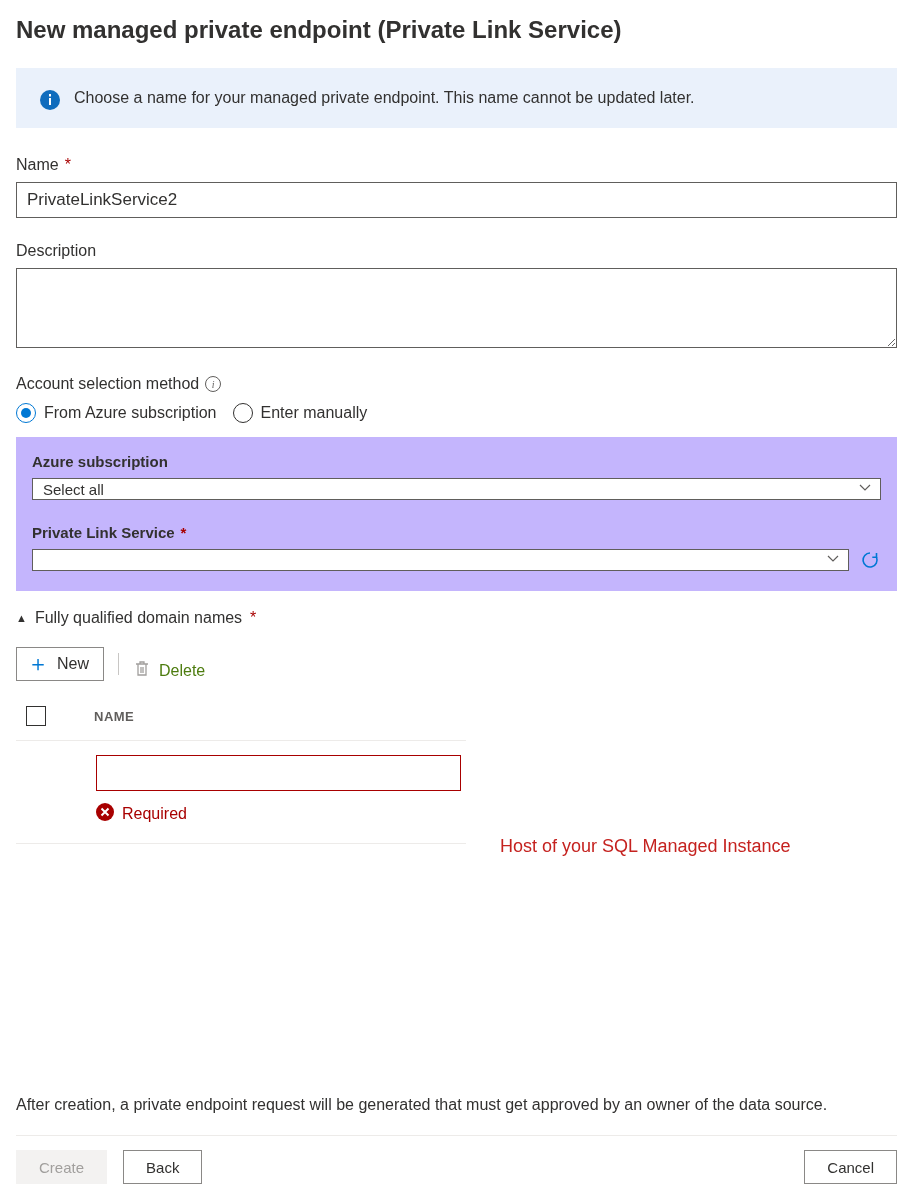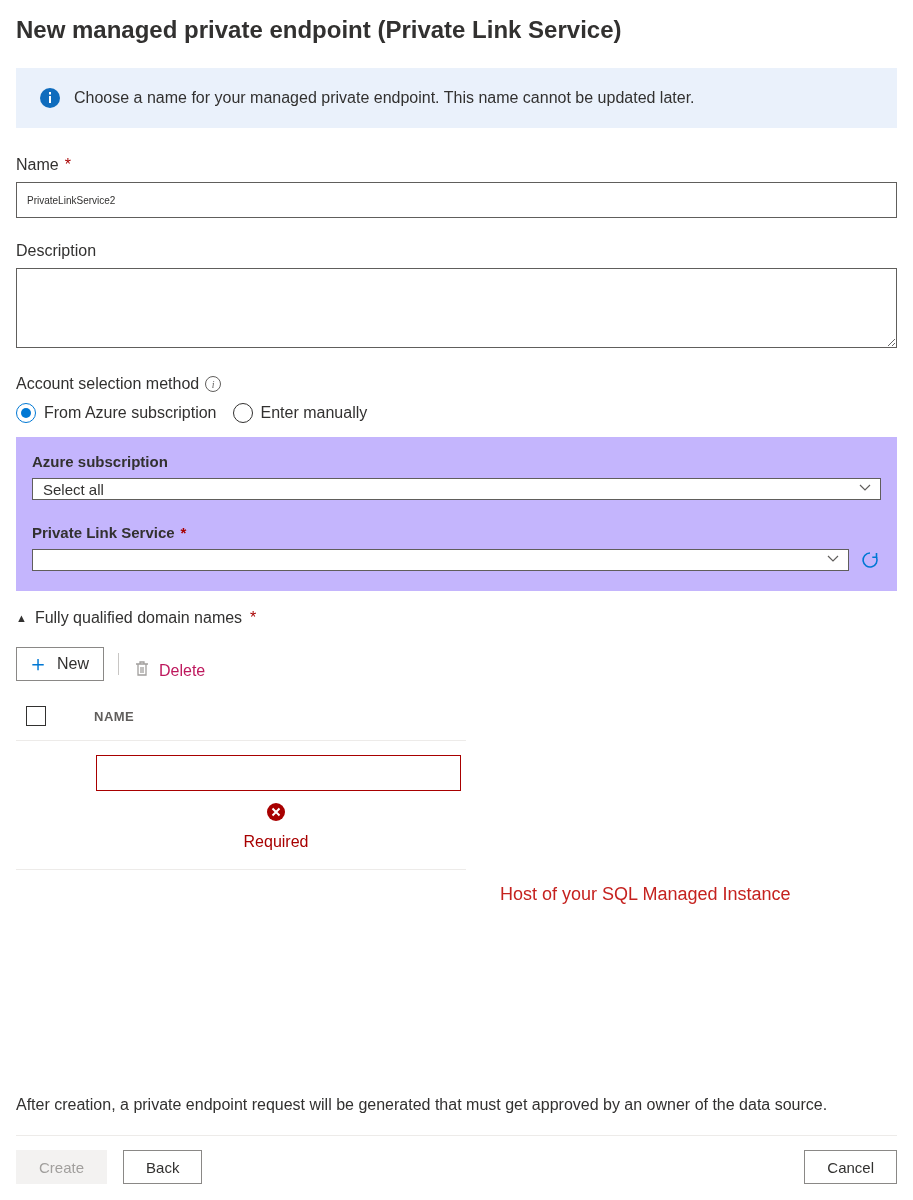--- a/index.html
+++ b/index.html
@@ -17,21 +17,21 @@
     font-size: 24px;
     font-weight: 600;
     margin: 0 0 24px 0;
     color: #323130;
   }
   .info-box {
     background: #eaf1fb;
     padding: 18px 24px 18px 24px;
     display: flex;
     gap: 14px;
-    align-items: flex-start;
+    align-items: flex-end;
     margin-bottom: 28px;
   }
   .info-icon {
     flex: 0 0 auto;
     width: 20px;
     height: 20px;
     margin-top: 2px;
   }
   .info-text {
     font-size: 16px;
@@ -46,21 +46,21 @@
     display: flex;
     align-items: center;
     gap: 6px;
   }
   .req { color: #a80000; }
   .text-input {
     width: 100%;
     height: 36px;
     border: 1px solid #605e5c;
     padding: 0 10px;
-    font-size: 10px;
+    font-size: 17px;
     font-family: inherit;
     color: #323130;
   }
   textarea.text-input {
     height: 80px;
     padding: 8px 10px;
     resize: both;
   }
   .info-circle {
     width: 16px; height: 16px;
@@ -182,21 +182,21 @@
   }
   .vdiv {
     width: 1px;
     height: 22px;
     background: #c8c6c4;
   }
   .btn-delete {
     display: flex;
     align-items: center;
     gap: 8px;
-    color: #be185d;
+    color: #4d7c0f;
     font-size: 16px;
     cursor: default;
     margin-top: 15px;
   }
   .table-head {
     display: flex;
     align-items: center;
     gap: 24px;
     padding: 4px 10px 14px 10px;
     border-bottom: 1px solid #edebe9;
@@ -226,21 +226,20 @@
     padding: 0 10px;
     font-size: 15px;
   }
   .err-row {
     display: flex;
     align-items: center;
     gap: 8px;
     margin-top: 12px;
     color: #a80000;
     font-size: 16px;
-    flex-direction: column;
   }
   .overlay-text {
     position: absolute;
     color: #c5221f;
     font-size: 18px;
   }
   .footer-area {
     position: absolute;
     left: 16px;
     right: 16px;
@@ -401,21 +400,21 @@
     <span>
       <svg width="18" height="18" viewBox="0 0 18 18">
           <circle cx="9" cy="9" r="9" fill="#a80000"></circle>
           <path d="M5.5 5.5 L12.5 12.5 M12.5 5.5 L5.5 12.5" stroke="#fff" stroke-width="2"></path>
         </svg>
     </span>
     <span>Required</span>
   </div>
 </div>
 
-<div class="overlay-text" style="left:500px; top:884px;text-align:right;">Host of your SQL Managed Instance</div>
+<div class="overlay-text" style="left:500px; top:836px;text-align:right;">Host of your SQL Managed Instance</div>
 
 <div class="footer-area">
   <div class="footer-note">After creation, a private endpoint request will be generated that must get approved by an owner of the data source.</div>
   <div class="btn-row">
     <div class="btn disabled">Create</div>
     <div class="btn">Back</div>
     <div class="spacer"></div>
     <div class="btn">Cancel</div>
   </div>
 </div>

